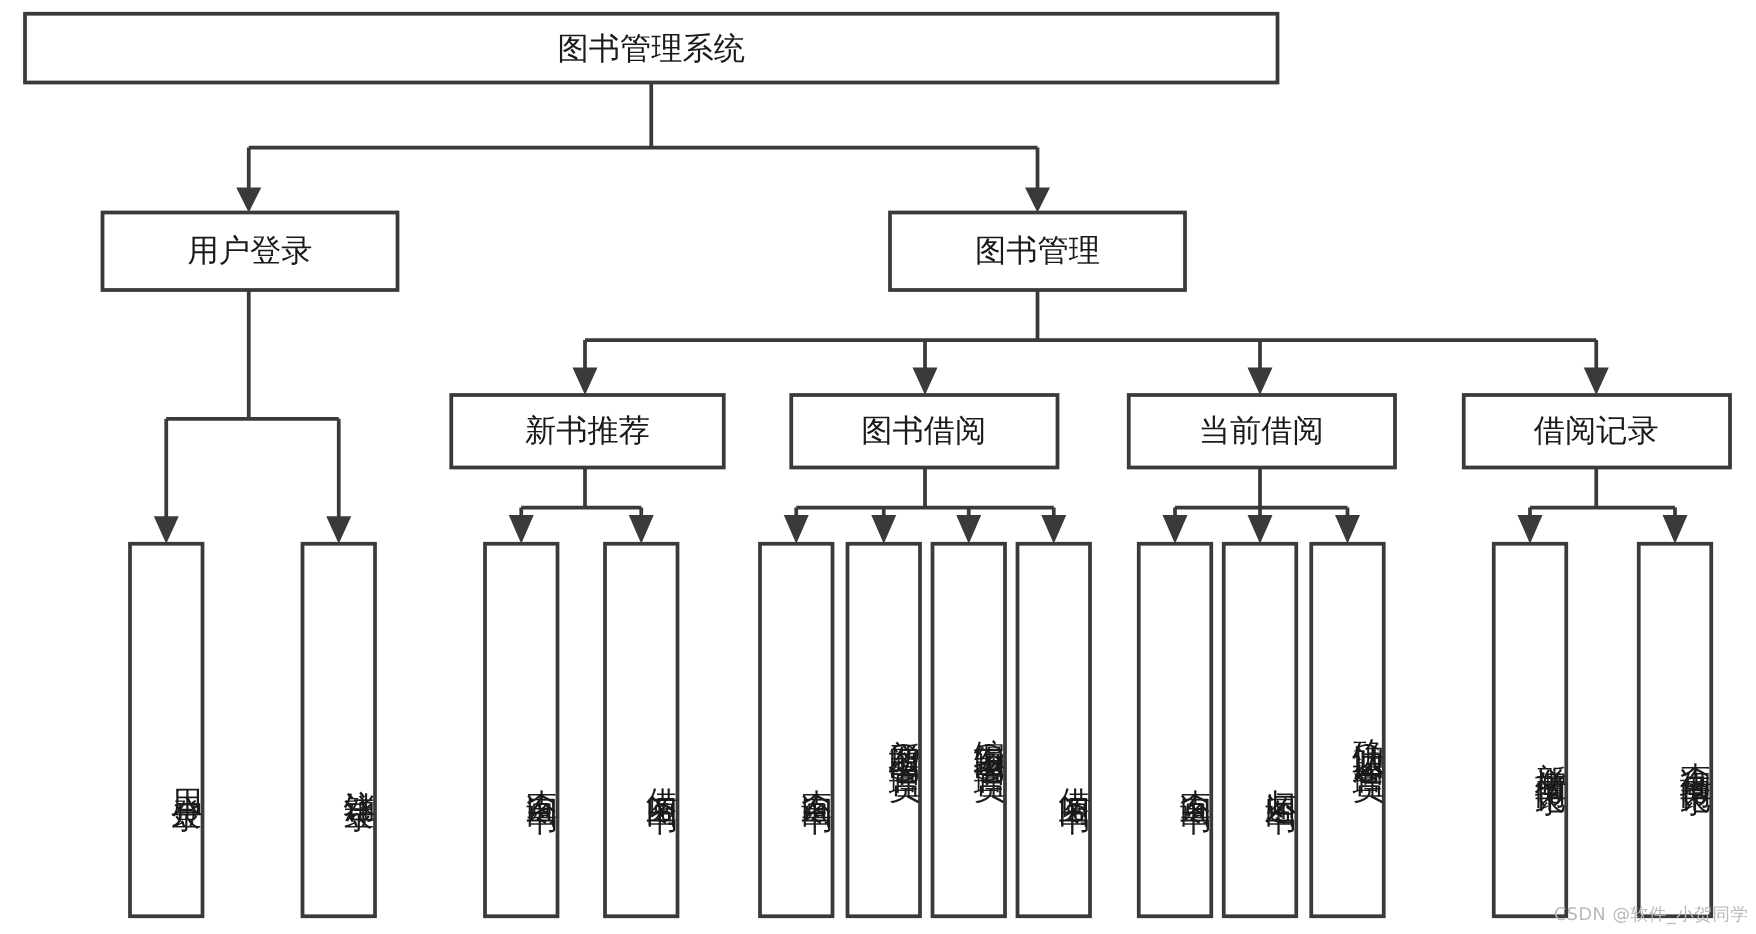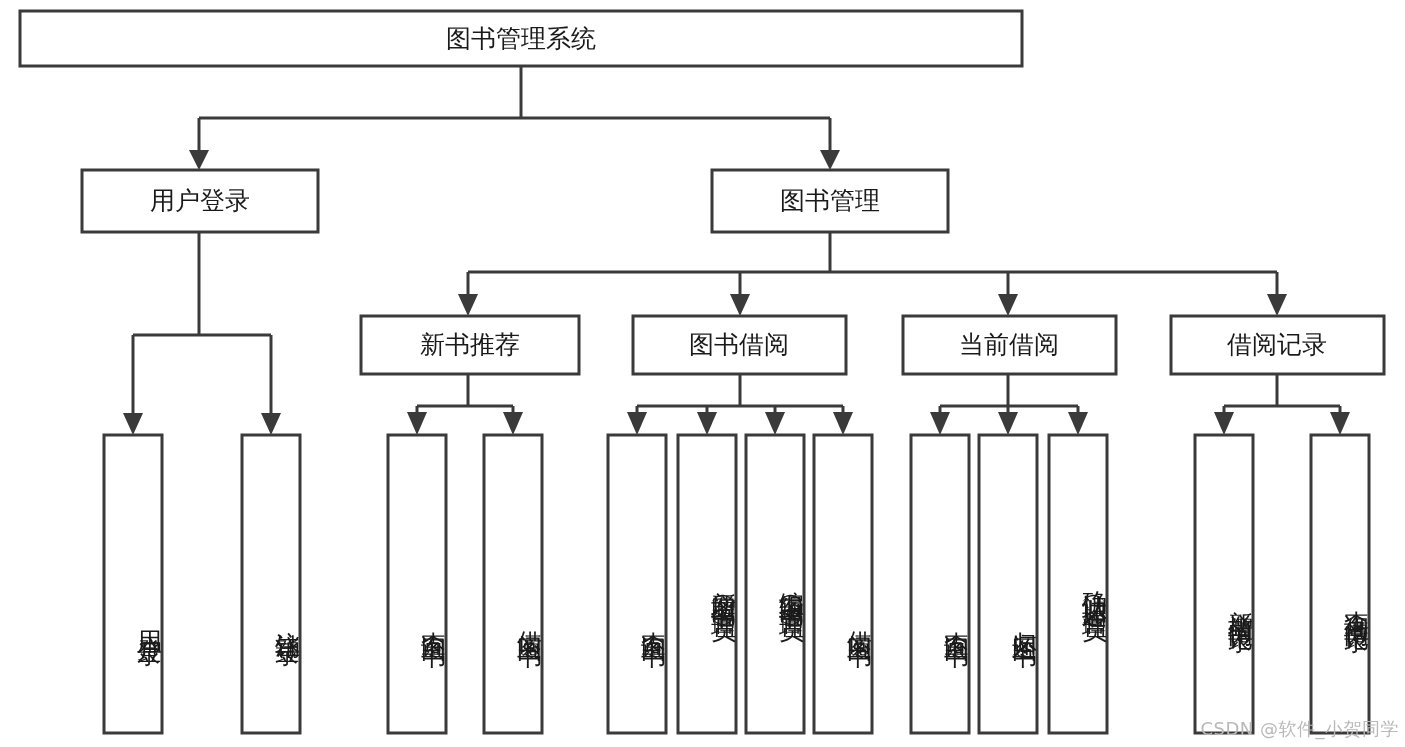--- a/index.html
+++ b/index.html
@@ -56,21 +56,21 @@
     align-items: flex-start;
     justify-content: center;
     white-space: nowrap;
     pointer-events: none;
   }
   .watermark {
     position: absolute;
     right: 6px;
     bottom: 6px;
     font-family: "DejaVu Sans", "Liberation Sans", sans-serif;
-    font-size: 18px;
+    font-size: 14px;
     color: #b9b9b9;
     letter-spacing: 0.5px;
     user-select: none;
     text-align: center;
   }
 </style>
 </head>
 <body>
 
 <svg id="diagram" viewBox="0 0 1405 747">

